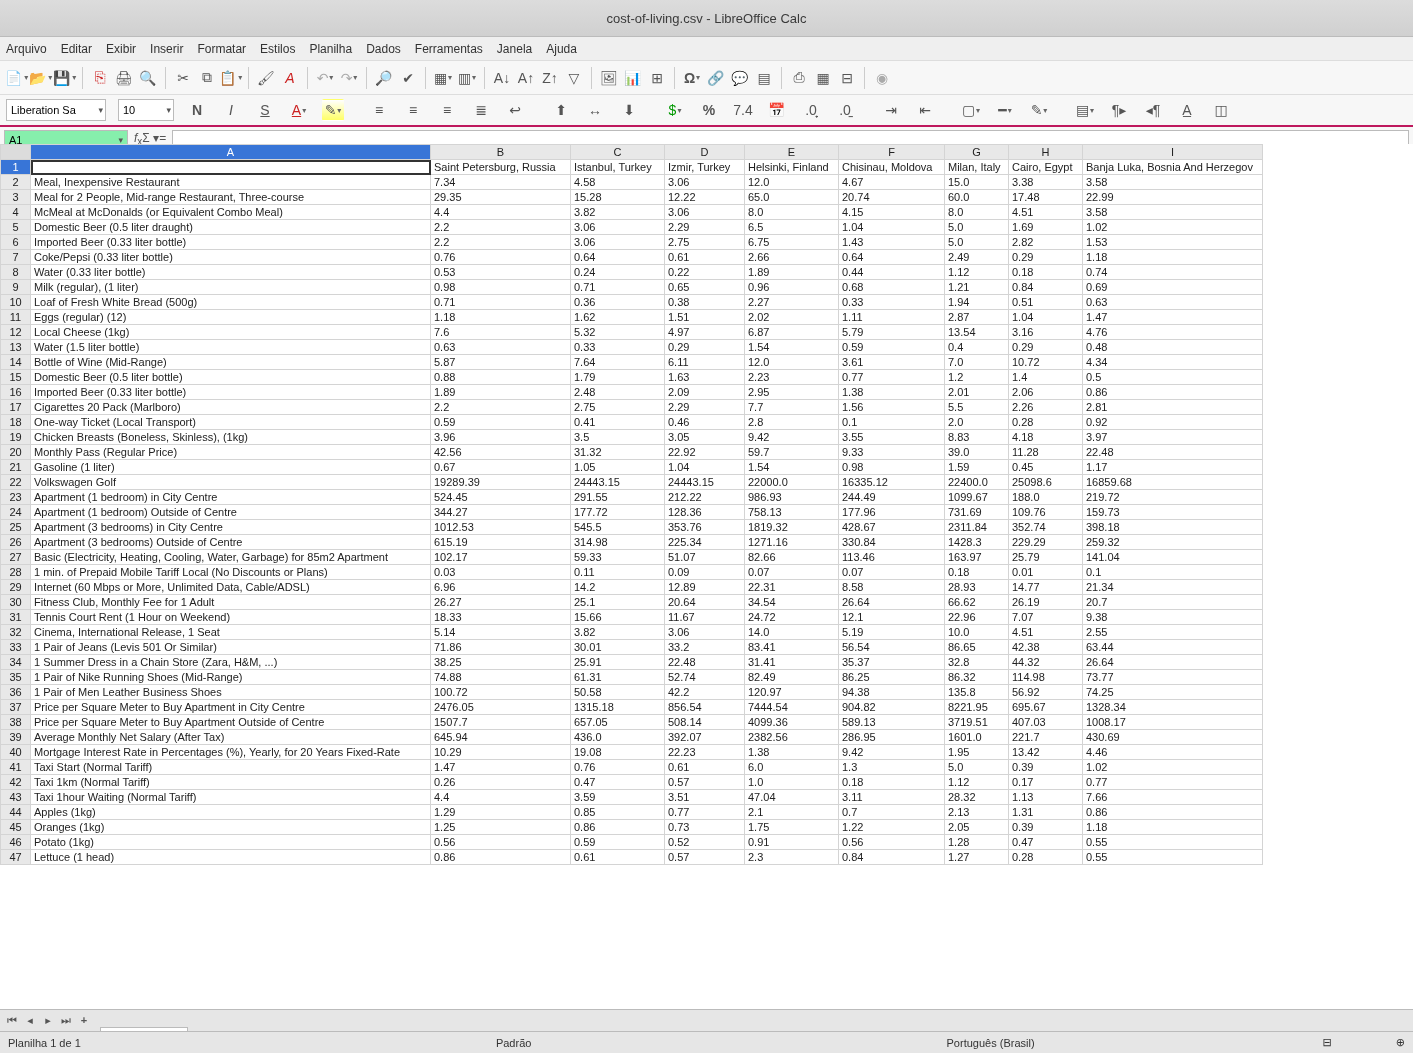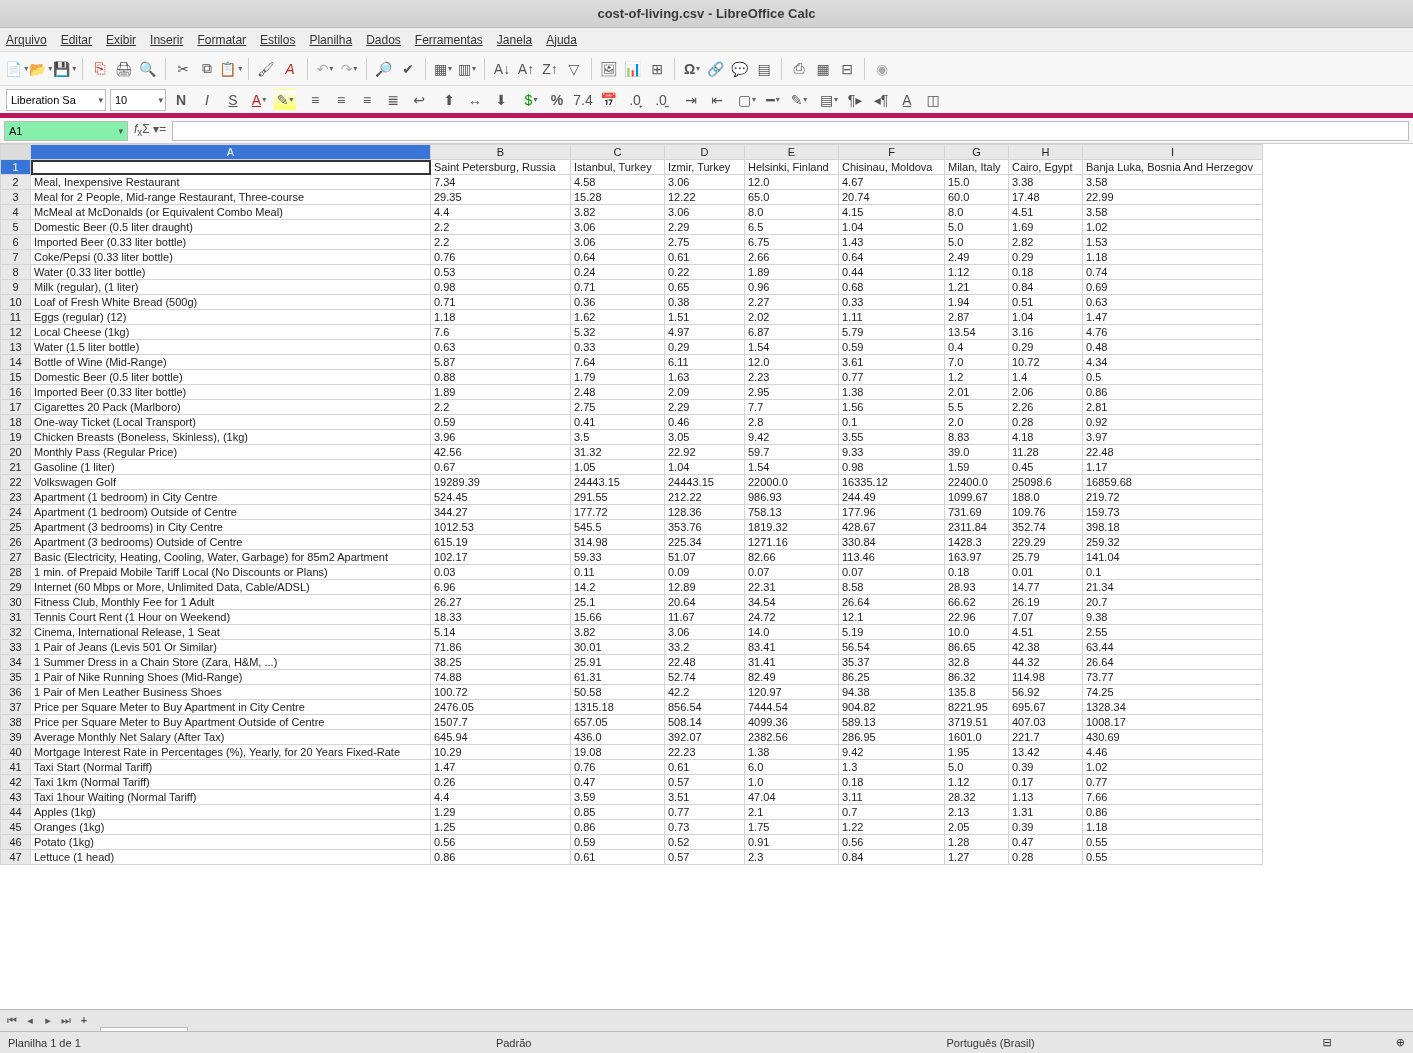--- a/index.html
+++ b/index.html
@@ -1,24 +1,24 @@
 <!DOCTYPE html>
 <html><head>
 <meta charset="utf-8">
 <style>
 * { box-sizing: border-box; margin: 0; padding: 0; }
 body { font-family: "Liberation Sans", Arial, sans-serif; font-size: 11px; background: #f0f0f0; overflow: hidden; }
-.titlebar { height: 28px; background: linear-gradient(#dcdcdc,#d0d0d0); display:flex; align-items:center; justify-content:center; color:#3a3a3a; font-size:13px; border-bottom:1px solid #bbb;font-weight:bold;}
+.titlebar { height: 37px; background: linear-gradient(#dcdcdc,#d0d0d0); display:flex; align-items:center; justify-content:center; color:#3a3a3a; font-size:13px; border-bottom:1px solid #bbb;}
 .menubar { height: 24px; background:#efefef; display:flex; align-items:center; padding:0 6px; gap:14px; border-bottom:1px solid #ddd; font-size:12px; color:#333;}
-.menubar span { cursor:default;text-decoration:underline; }
+.menubar span { cursor:default; }
 .toolbar { height:34px; background:#f7f7f7; border-bottom:1px solid #ddd; display:flex; align-items:center; padding:0 6px; gap:2px;}
 .toolbar .sep { width:1px; height:22px; background:#ccc; margin:0 4px;}
 .tbtn { width:22px; height:22px; border:1px solid transparent; border-radius:2px; display:flex; align-items:center; justify-content:center; color:#555; cursor:pointer; font-size:14px;}
 .tbtn.drop::after { content:"▾"; font-size:8px; margin-left:1px; color:#666;}
-.fmtbar { height:32px; background:#f7f7f7; border-bottom:5px solid #be185d; display:flex; align-items:center; padding:0 6px; gap:4px;text-align:right;}
+.fmtbar { height:32px; background:#f7f7f7; border-bottom:2px solid #be185d; display:flex; align-items:center; padding:0 6px; gap:12px;text-align:right;}
 .combo { height:22px; border:1px solid #bbb; background:#fff; display:flex; align-items:center; padding:0 4px; font-size:11px; position:relative;}
 .combo.font { width:100px;}
 .combo.size { width:56px;}
 .combo .arrow { position:absolute; right:2px; font-size:9px; color:#555;}
 .cellref-bar { height:26px; background:#f7f7f7; border-bottom:1px solid #ccc; display:flex; align-items:center; padding:0 4px; gap:6px;}
 .namebox { width:124px; height:20px; border:1px solid #bbb; background:#86efac; display:flex; align-items:center; padding:0 4px; font-size:11px; position:relative;}
 .namebox .arrow { position:absolute; right:4px; font-size:9px; color:#555;}
 .fxicons { display:flex; color:#555; font-size:12px;}
 .formula-input { flex:1; height:20px; border:1px solid #bbb; background:#fff;}
 .grid-wrap { position:absolute; top:144px; bottom:44px; left:0; right:0; overflow:auto; background:#fff;}

